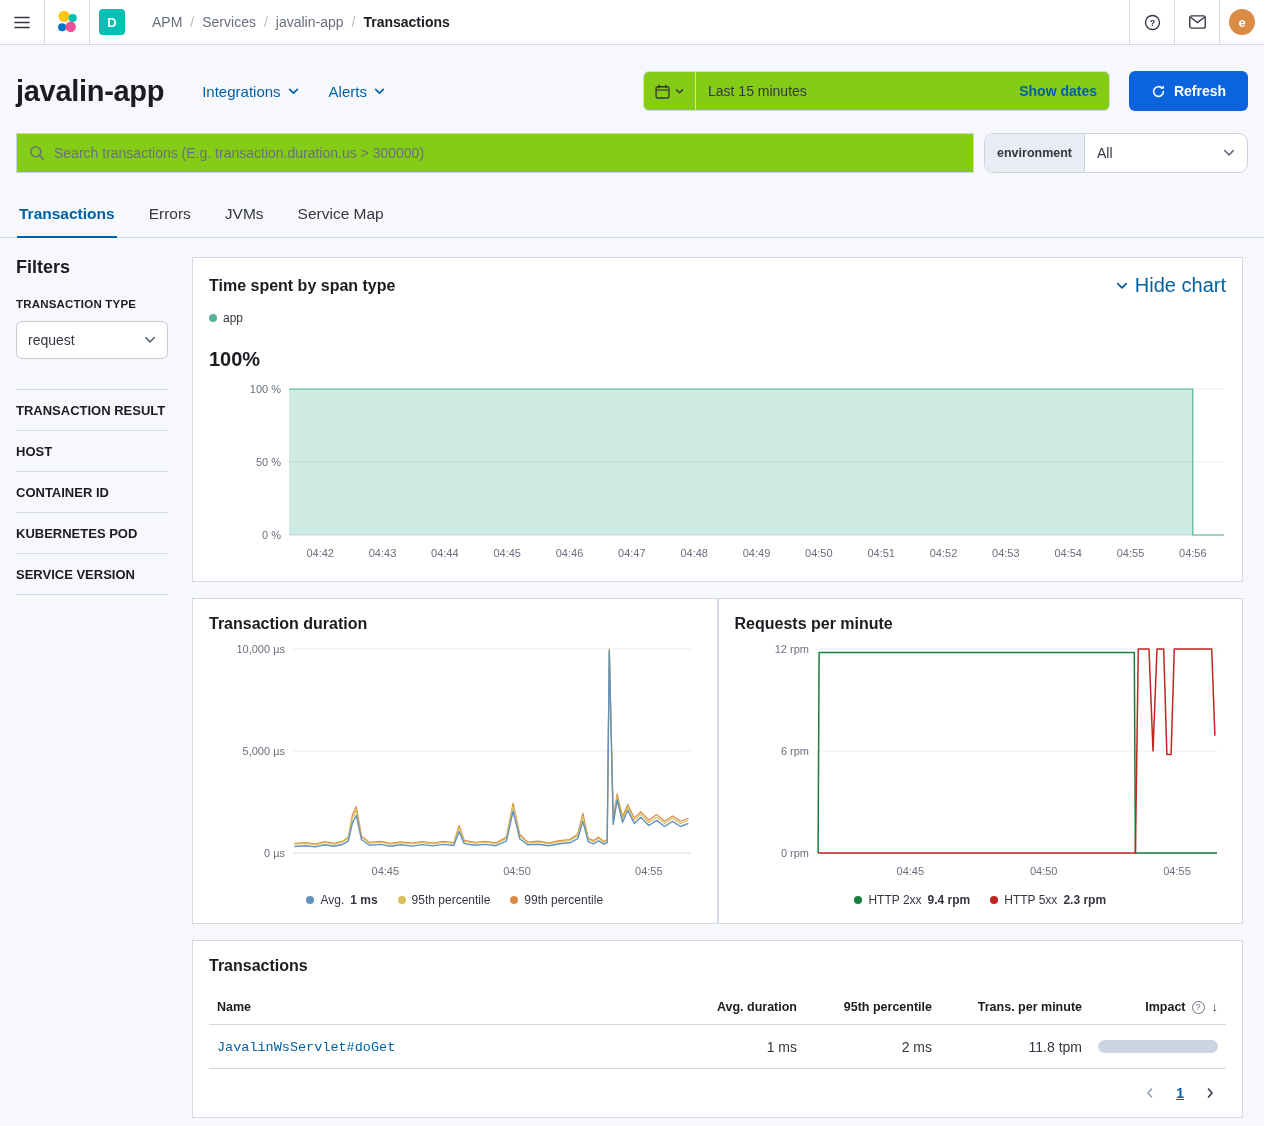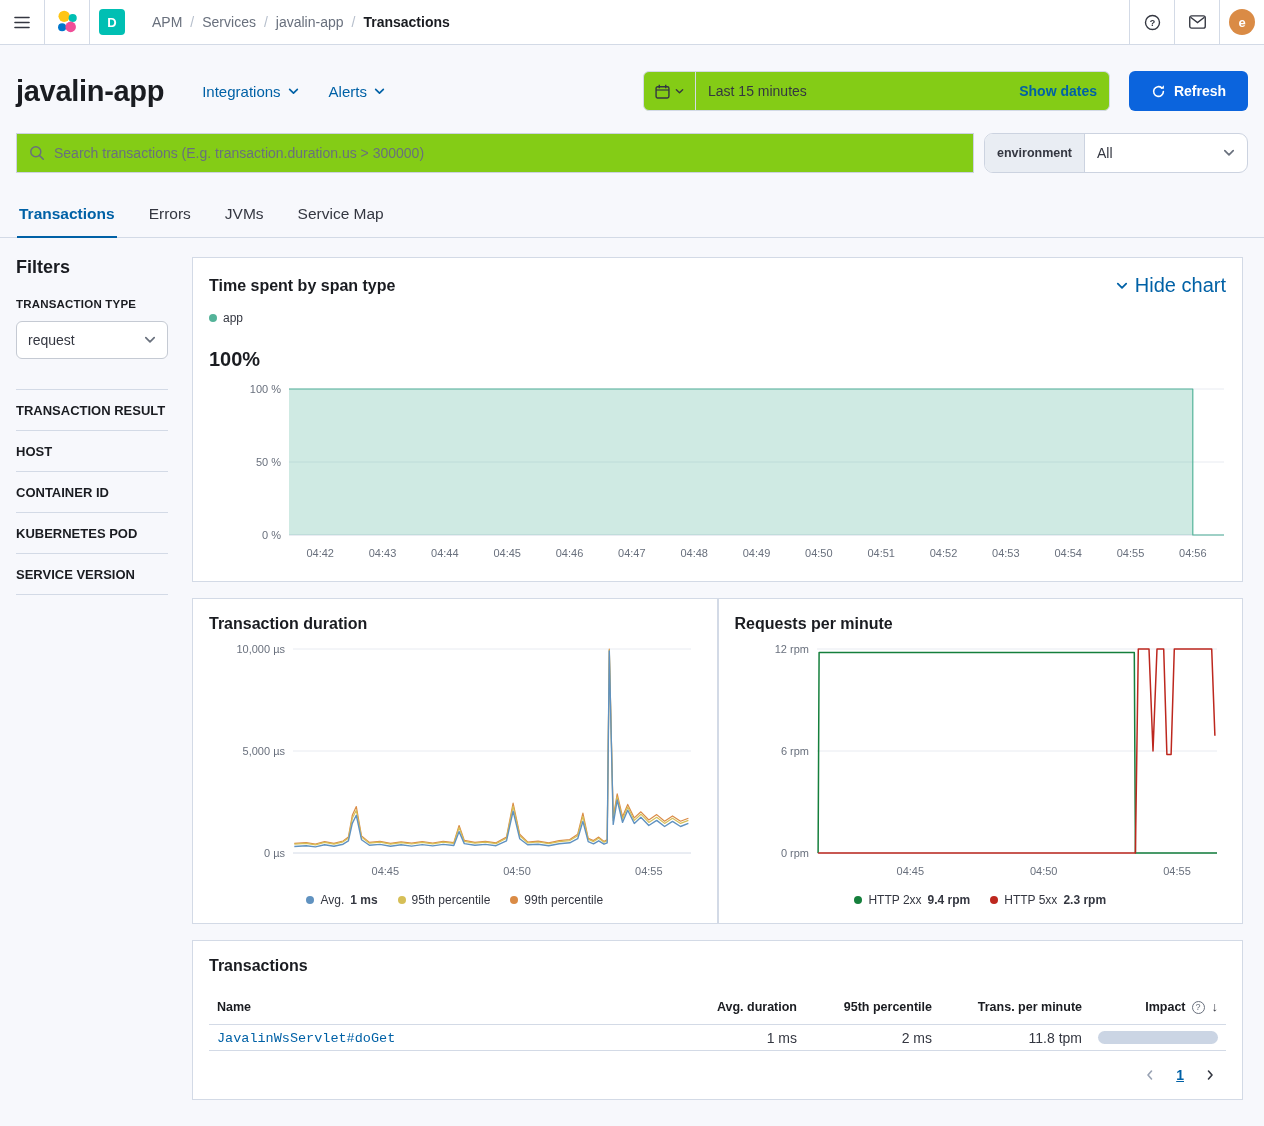--- a/index.html
+++ b/index.html
@@ -73,21 +73,21 @@
   .chart svg text{font-family:"Liberation Sans",sans-serif}
   .two-col{display:flex;}
   .two-col .card{flex:1;min-width:0}
   .two-col .card h3{margin-bottom:6px}
   
   .table-card h3{margin-bottom:14px}
   table{width:100%;border-collapse:collapse}
   th{font-size:12.5px;font-weight:600;color:var(--text-dark);text-align:left;padding:10px 8px;border-bottom:1px solid var(--border);cursor:pointer;white-space:nowrap}
   th.num,td.num{text-align:right}
   th.w-avg{width:135px}th.w-p95{width:135px}th.w-tpm{width:150px}th.w-impact{width:136px}
-  td{font-size:14px;color:var(--text);padding:4px 8px;border-bottom:1px solid var(--border)}
+  td{font-size:14px;color:var(--text);padding:13px 8px;border-bottom:1px solid var(--border)}
   .name-link{font-family:"Liberation Mono","DejaVu Sans Mono",monospace;font-size:13.5px;color:var(--link_blue);text-decoration:none}
   .q-icon{display:inline-flex;width:13px;height:13px;border:1px solid var(--text-sub);border-radius:50%;font-size:9px;color:var(--text-sub);align-items:center;justify-content:center;margin-left:6px;vertical-align:1px;font-weight:400}
   .sort-arrow{margin-left:7px;font-size:13px;color:var(--text)}
   .impact-bar{height:13px;border-radius:7px;background:#cbd5e4;margin-left:auto}
   .pagination{display:flex;justify-content:flex-end;align-items:center;gap:20px;margin-top:16px;padding-right:10px}
   .page-num{font-size:14px;font-weight:700;color:var(--link_blue);text-decoration:underline}
 </style>
 </head>
 <body>
 

